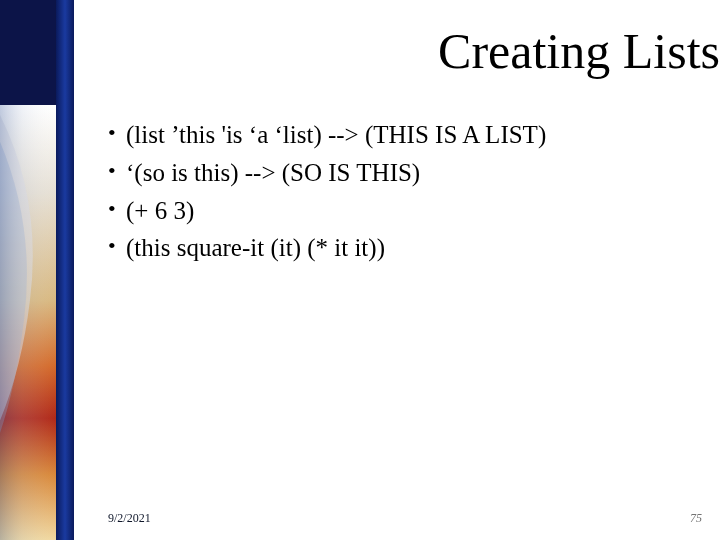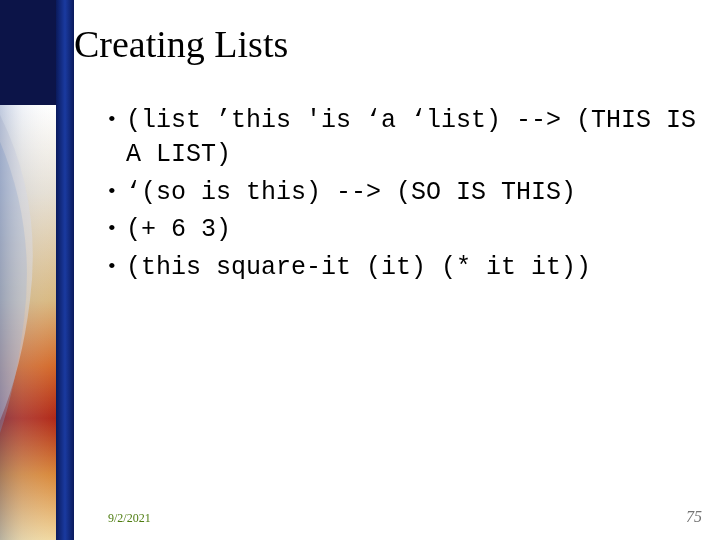--- a/index.html
+++ b/index.html
@@ -18,23 +18,23 @@
   }
   .sidebar svg { display: block; }
   .content {
     position: absolute;
     left: 74px;
     top: 0;
     width: 646px;
     height: 540px;
   }
   .title {
-    font-size: 38px;
+    font-size: 50px;
     font-weight: 400;
-    text-align: left;
+    text-align: right;
     margin-top: 22px;
     margin-bottom: 38px;
     color: #000;
   }
   .bullets {
     list-style: none;
     padding-left: 34px;
     padding-right: 20px;
   }
   .bullets li {
@@ -46,34 +46,33 @@
     margin-bottom: 4px;
   }
   .bullets li .dot {
     flex: 0 0 auto;
     width: 18px;
     font-size: 22px;
     line-height: 1.4;
   }
   .bullets li .txt {
     flex: 1 1 auto;
-    font-family: Liberation Mono, monospace;
   }
   .footer-date {
     position: absolute;
     left: 108px;
     bottom: 14px;
     font-size: 12px;
-    color: #4d7c0f;
+    color: #0f172a;
   }
   .footer-page {
     position: absolute;
     right: 18px;
     bottom: 14px;
-    font-size: 16px;
+    font-size: 12px;
     color: #737373;
     font-style: italic;
   }
 </style>
 </head>
 <body>
 
 <div class="sidebar">
   <svg width="74" height="540" viewBox="0 0 74 540" xmlns="http://www.w3.org/2000/svg">
     <defs>

